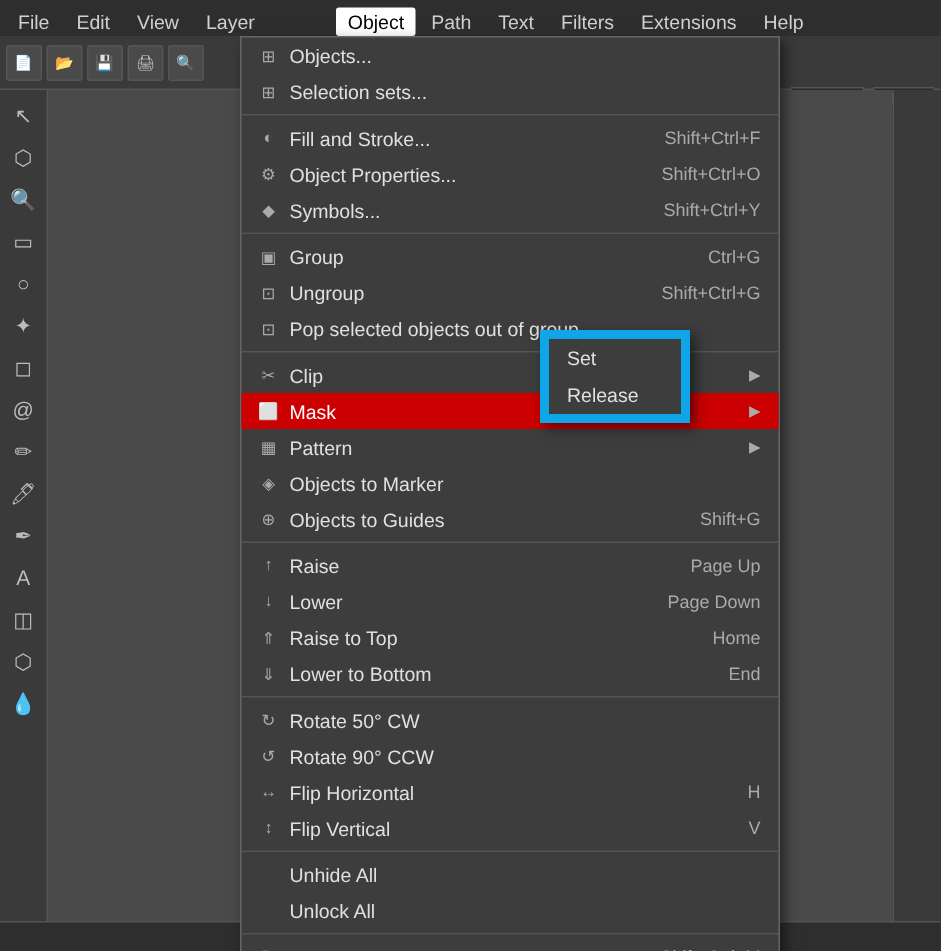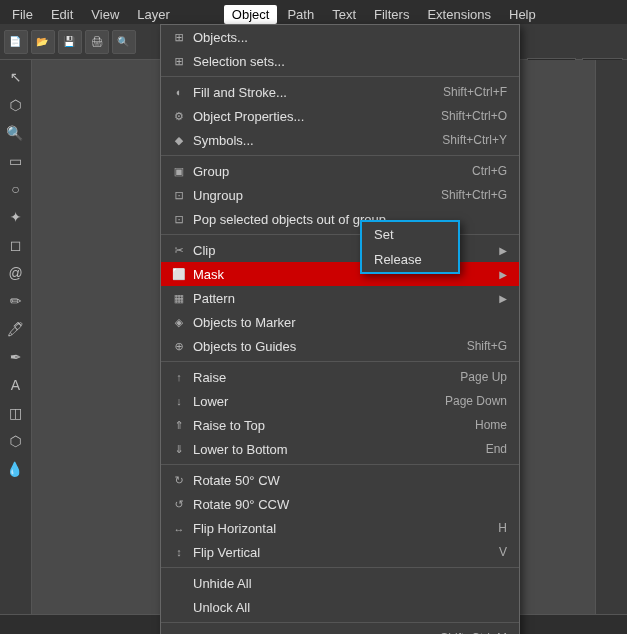--- a/index.html
+++ b/index.html
@@ -183,21 +183,21 @@
       margin: 3px 0;
     }
 
     
     .submenu {
       position: absolute;
       left: 360px;
       top: 220px; 
       width: 100px;
       background: #3d3d3d;
-      border: 2px solid #0ea5e9;
+      border: 6px solid #0ea5e9;
       box-shadow: 3px 3px 8px rgba(0,0,0,0.5);
       z-index: 101;
     }
     .submenu-item {
       padding: 5px 12px;
       cursor: pointer;
       color: #e0e0e0;
     }
 
     .small-icon {

